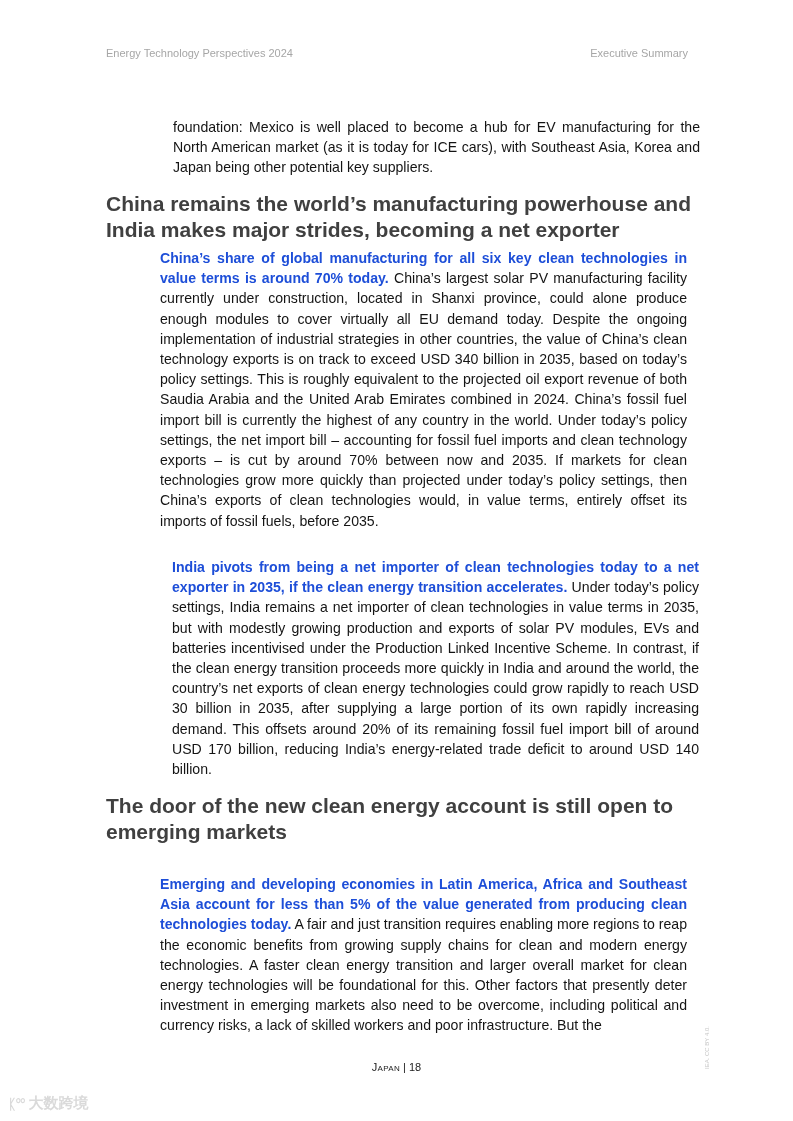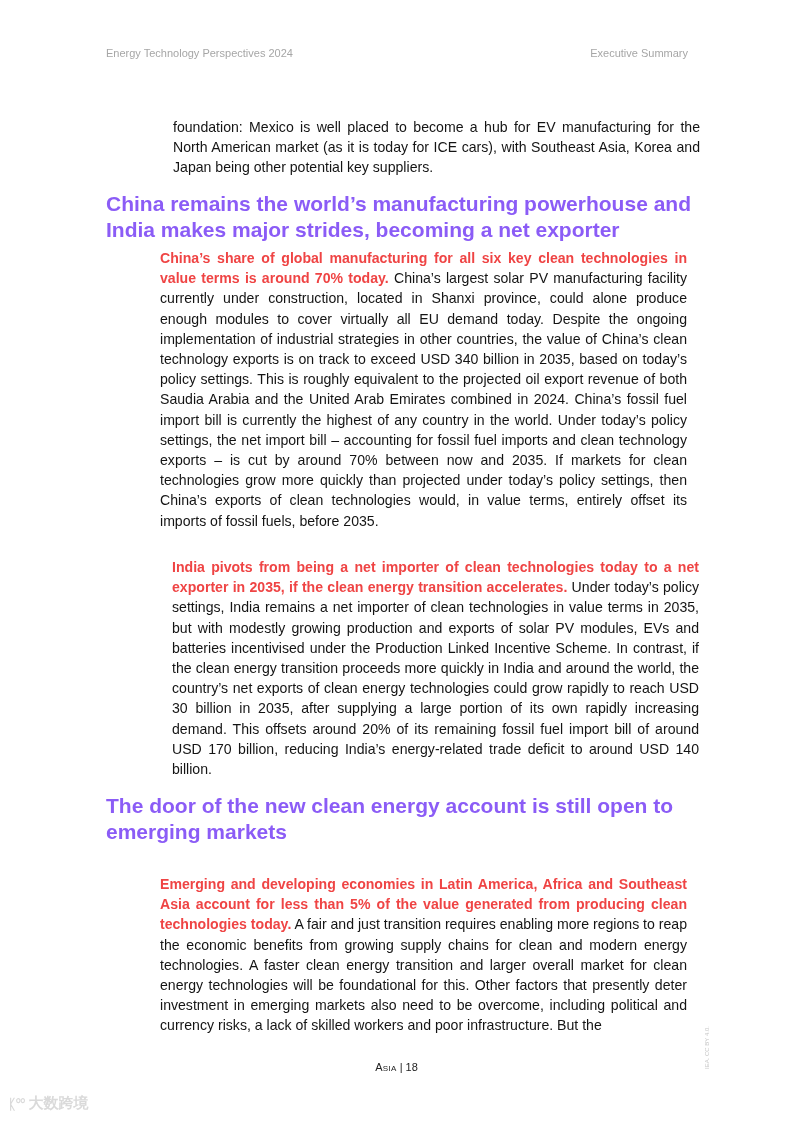--- a/index.html
+++ b/index.html
@@ -29,30 +29,30 @@
       position: absolute;
       left: 160px;
       width: 527px;
       font-size: 14.1px;
       line-height: 20.2px;
       text-align: justify;
       color: #141414;
     }
     .body-block b {
       font-weight: bold;
-      color: #ef4444;
+      color: #1d4ed8;
     }
     .heading {
       position: absolute;
       left: 106px;
       width: 600px;
       font-size: 21px;
       line-height: 26px;
       font-weight: bold;
-      color: #8b5cf6;
+      color: #404040;
       margin: 0;
     }
     #p-intro { top: 104px; }
     #h-china { top: 191px; }
     #p-china { top: 248px; }
     #p-india { top: 545px; }
     #h-door { top: 793px; }
     #p-emerging { top: 874px; }
 
     .page-footer {
@@ -126,19 +126,19 @@
 
 <p class="body-block" id="p-emerging" style="margin:0;">
   <b>Emerging and developing economies in Latin America, Africa and Southeast Asia account for less than 5% of the value generated from producing clean technologies today.</b><span> A fair and just transition requires enabling more regions to reap the economic benefits from growing supply chains for clean and modern energy technologies. A faster clean energy transition and larger overall market for clean energy technologies will be foundational for this. Other factors that presently deter investment in emerging markets also need to be overcome, including political and currency risks, a lack of skilled workers and poor infrastructure. But the</span>
 </p>
 
 <div class="license-wrap">
   <span>IEA. CC BY 4.0.</span>
 </div>
 
 <div class="page-footer">
-  <span class="smallcaps">Asia</span><span> | </span><span>18</span>
+  <span class="smallcaps">Japan</span><span> | </span><span>18</span>
 </div>
 
 <div class="watermark">
   <span class="logo">ᛕ°°</span>
   <span>大数跨境</span>
 </div>
 
 </body></html>

